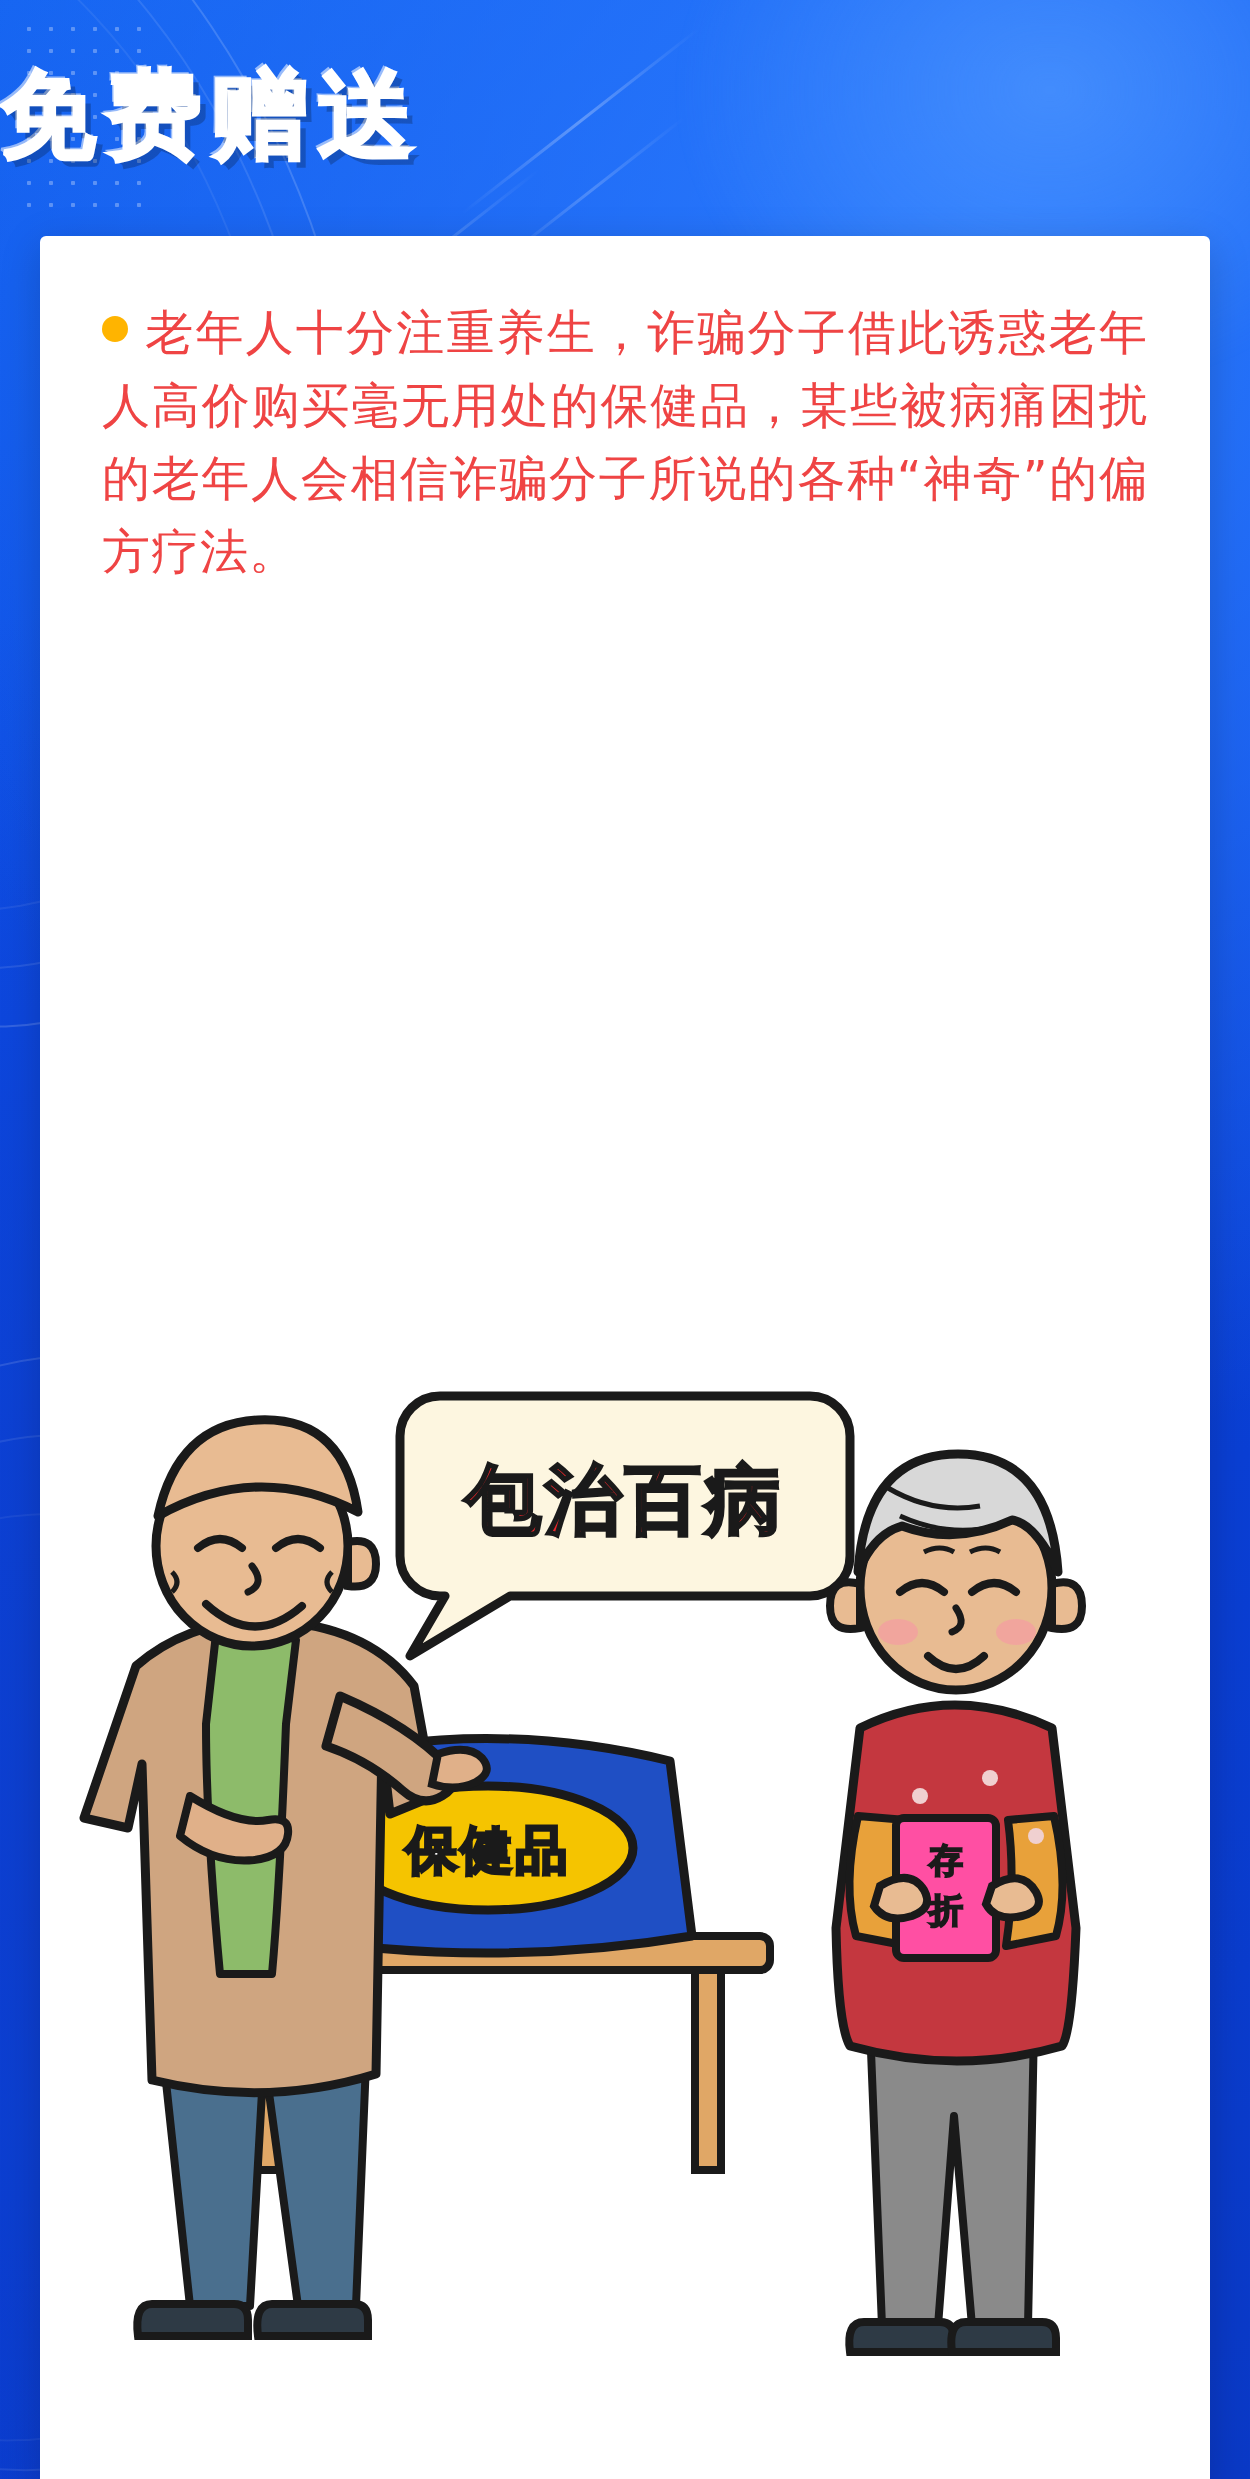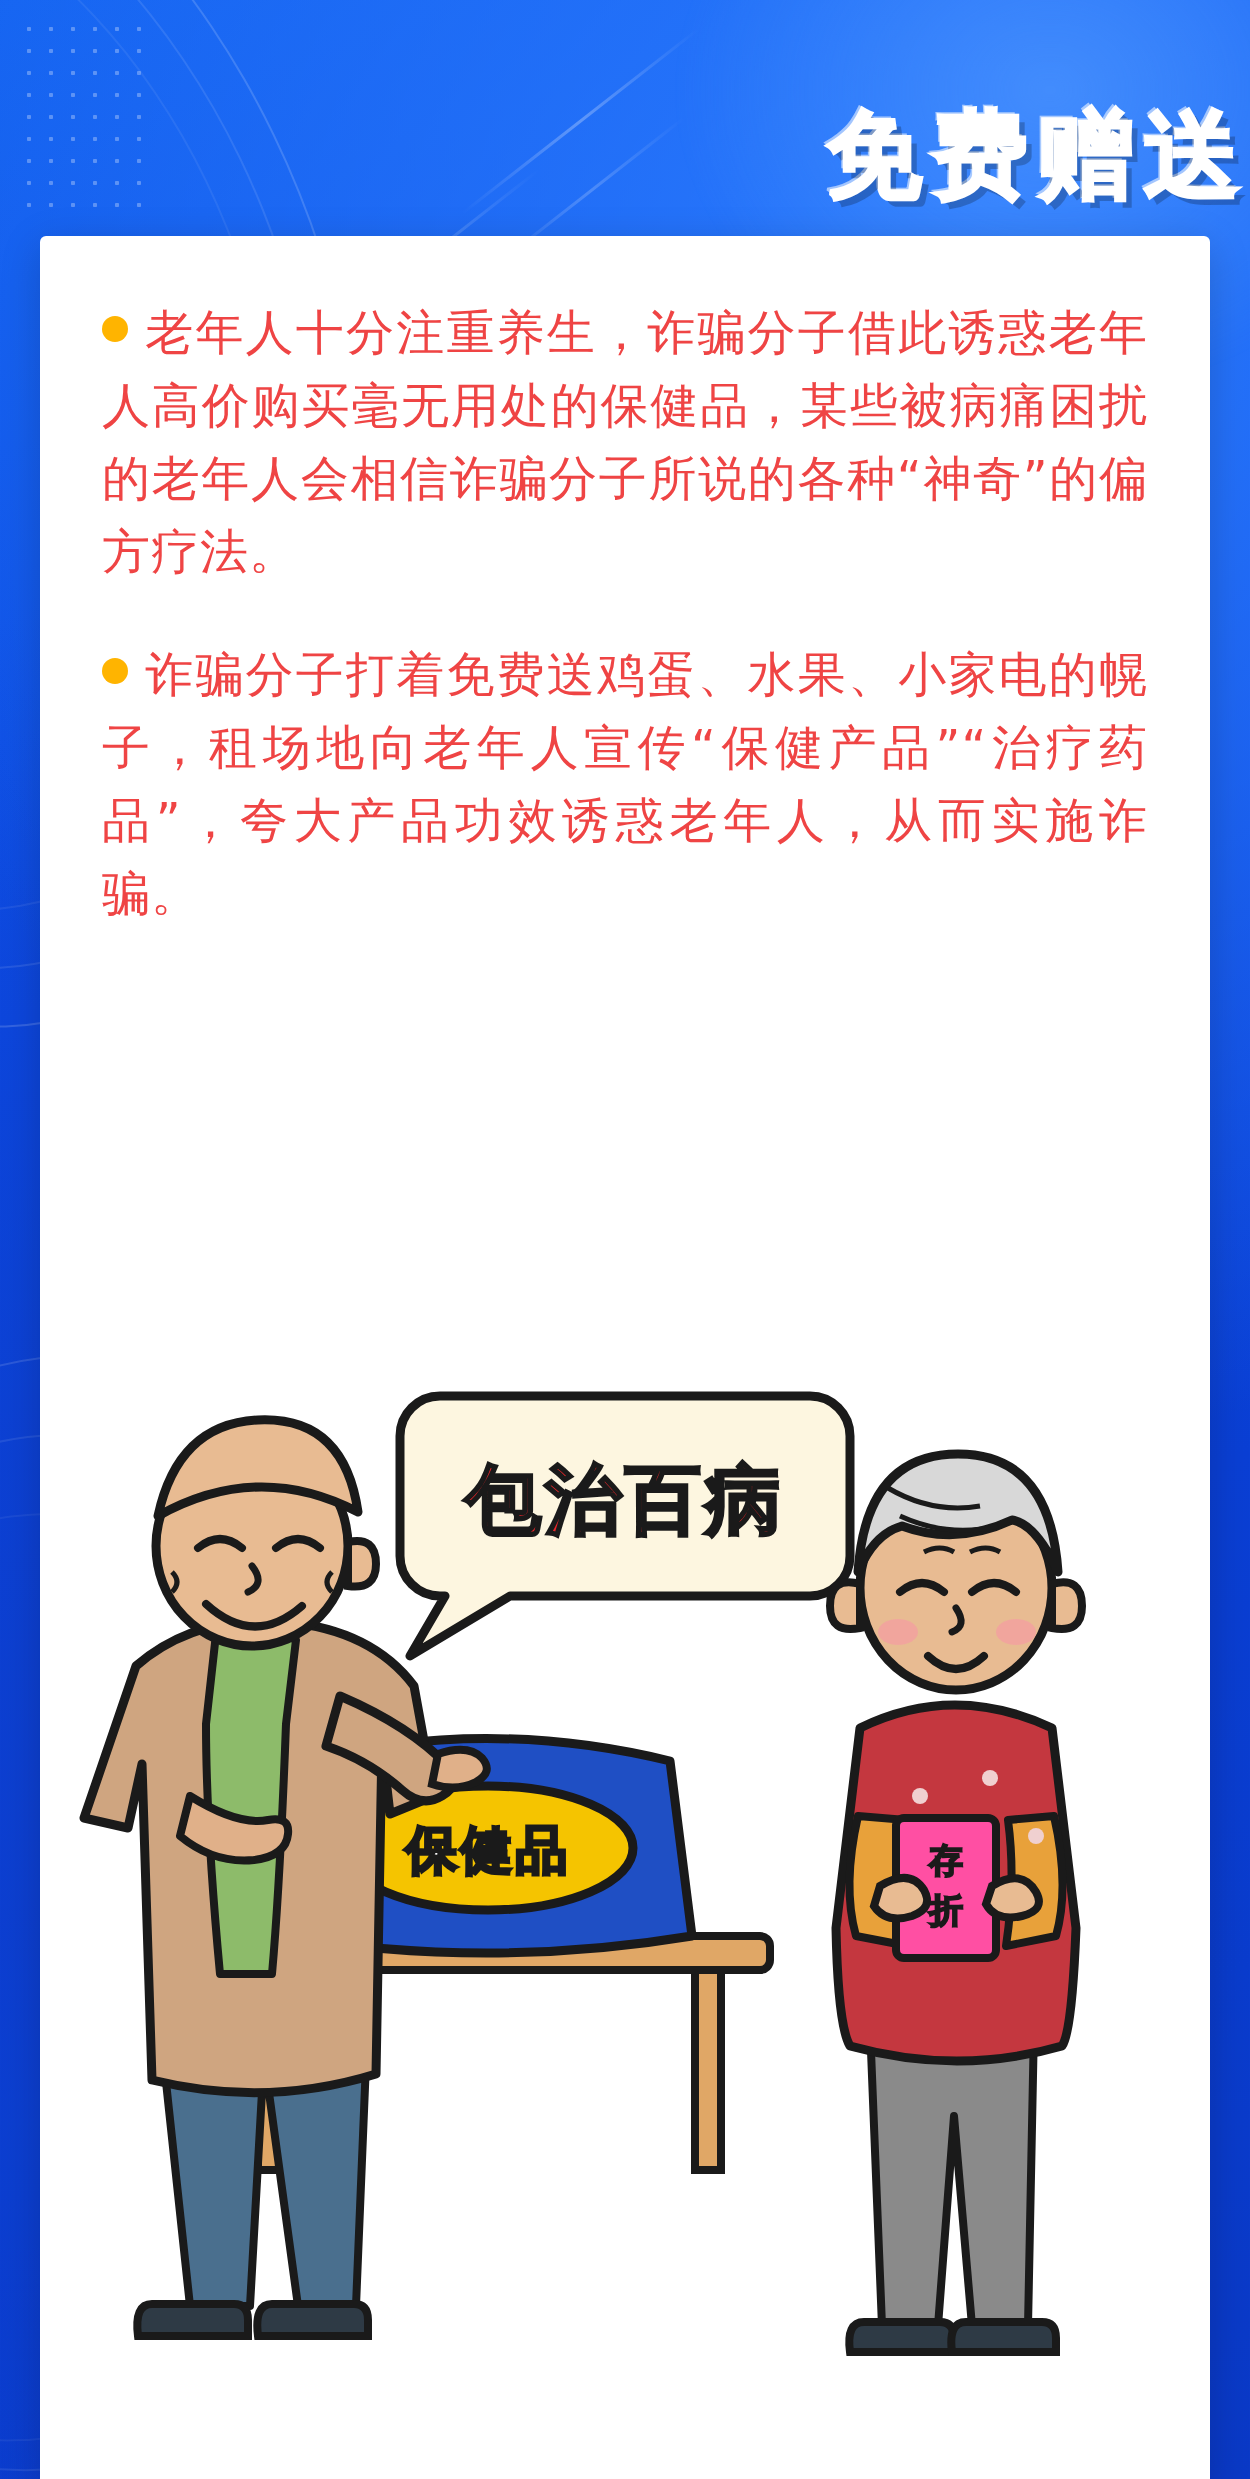--- a/index.html
+++ b/index.html
@@ -63,31 +63,30 @@
   .st1 { left: 430px; top: 120px; width: 300px; transform: rotate(-38deg); }
   .st2 { left: 470px; top: 190px; width: 240px; transform: rotate(-38deg); opacity:.7;}
   .st3 { left: 360px; top: 230px; width: 200px; transform: rotate(-38deg); opacity:.5;}
 
   
   #title {
     position: absolute;
     top: 52px;
     left: 0;
     width: 100%;
-    text-align: right;
+    text-align: left;
     font-family: "DejaVu Sans", sans-serif;
     font-weight: bold;
     font-size: 96px;
     letter-spacing: 10px;
     color: #ffffff;
     text-shadow:
       0 0 0 #fff,
       7px 7px 0 rgba(0,0,0,0.22),
       -3px -3px 0 rgba(255,255,255,0.55);
-    margin-top: 40px;
     -webkit-text-stroke: 3px #ffffff;
   }
 
   
   #card {
     position: absolute;
     left: 40px;
     top: 236px;
     width: 1170px;
     height: 2252px;
@@ -175,23 +174,20 @@
 </div>
 
 <div id="title">免费赠送</div>
 
 <div id="card">
 
   <p class="para" id="p1">
     <span class="bullet"></span><span>老年人十分注重养生，诈骗分子借此诱惑老年人高价购买毫无用处的保健品，某些被病痛困扰的老年人会相信诈骗分子所说的各种“神奇”的偏方疗法。</span>
   </p>
 
-  <p class="para" id="p2">
-    <span class="bullet"></span><span>诈骗分子打着免费送鸡蛋、水果、小家电的幌子，租场地向老年人宣传“保健产品”“治疗药品”，夸大产品功效诱惑老年人，从而实施诈骗。</span>
-  </p>
 
   <div id="illus">
     <svg width="1170" height="1000" viewBox="0 0 1170 1000" xmlns="http://www.w3.org/2000/svg">
 
       <g>
         <path d="M400 30 H770 a40 40 0 0 1 40 40 V190 a40 40 0 0 1 -40 40 H470 L370 290 L405 230 H400 a40 40 0 0 1 -40 -40 V70 a40 40 0 0 1 40 -40 Z" fill="#fdf6e0" stroke="#1a1a1a" stroke-width="9" stroke-linejoin="round"></path>
       </g>
       <text x="585" y="160" text-anchor="middle" font-family="DejaVu Sans, sans-serif" font-size="76" font-weight="bold" fill="#e8262a" stroke="#1a1a1a" stroke-width="3" letter-spacing="4">包治百病</text>
 
       <g>

